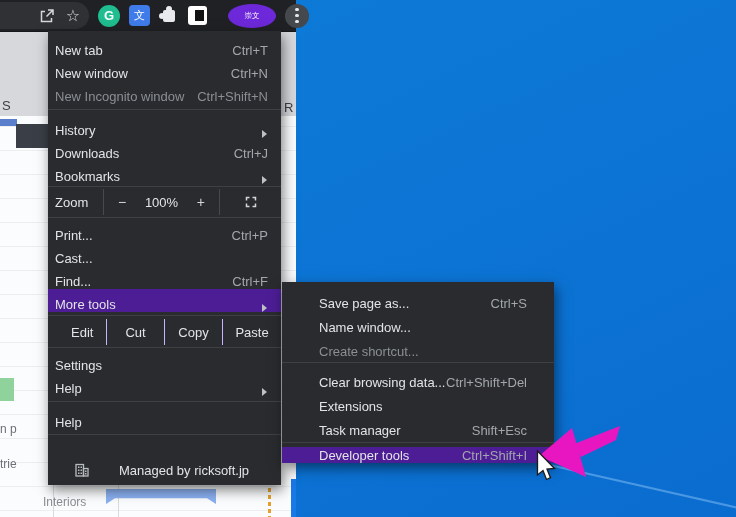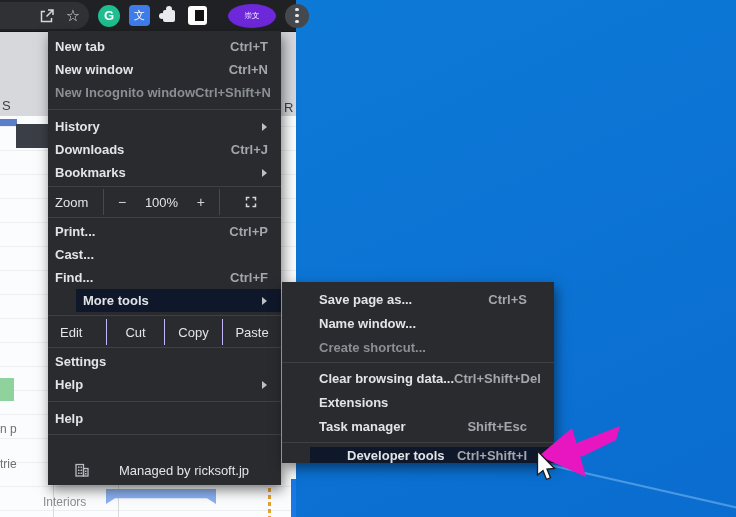--- a/index.html
+++ b/index.html
@@ -48,42 +48,42 @@
   .ganttbar{position:absolute;left:106px;top:489px;width:110px;height:15px;background:#8ab0f0;
             clip-path:polygon(0 0,100% 0,100% 100%,calc(100% - 9px) 62%,9px 62%,0 100%);}
   .orangedots{position:absolute;left:268px;top:467px;width:3px;height:50px;
               background:repeating-linear-gradient(to bottom,#e6a02e 0 4px,transparent 4px 7px);}
   .bluebar{position:absolute;left:291px;top:479px;width:5px;height:38px;background:#1a79e8;}
   
   .panel{position:absolute;background:#292b2e;color:#e2e4e7;font-size:13px;
          box-shadow:2px 5px 12px rgba(0,0,0,.5);z-index:5;}
   .main-menu{left:48px;top:31px;width:233px;padding:4px 0 2px;box-sizing:border-box;}
   .sub-menu{left:282px;top:282px;width:272px;padding:5px 0 0;box-sizing:border-box;z-index:6;}
-  .mi{height:23px;display:flex;align-items:center;padding:0 13px 0 7px;box-sizing:border-box;font-weight:bold;}
+  .mi{height:23px;display:flex;align-items:flex-end;padding:0 13px 0 7px;box-sizing:border-box;}
   .sub-menu .mi{height:24px;padding:0 27px 0 37px;}
   .mi .lbl{flex:1;white-space:nowrap;}
   .mi .sc{color:#a3a7ac;white-space:nowrap;}
   .mi.disabled .lbl,.mi.disabled .sc{color:#8b8f94;}
-  .mi.hl{background:#0f172a;margin-left:28px;}
+  .mi.hl{background:#4c1d95;}
   .sub-menu .mi.hl{height:16px;}
   .arrow{width:0;height:0;border:4px solid transparent;border-left:5px solid #bdc0c4;margin-right:-3px;}
   .sep{height:1px;background:rgba(255,255,255,.1);}
   .m5{margin:5px 0;} .m2{margin:2px 0;} .m3{margin:3px 0;} .m4{margin:4px 0;}
   
   .zoomrow{height:26px;display:flex;align-items:center;padding:0;}
   .zlabel{width:55px;padding-left:7px;box-sizing:border-box;}
   .zmid{width:117px;height:100%;display:flex;align-items:center;justify-content:space-between;
         padding:0 14px;box-sizing:border-box;border-left:1px solid #47494c;border-right:1px solid #47494c;}
   .zbtn{color:#d4d6d9;font-size:14px;cursor:default;}
   .zval{color:#e2e4e7;}
   .zfull{flex:1;display:flex;align-items:center;justify-content:center;height:100%;}
   
   .editrow{height:26px;display:flex;align-items:stretch;padding:0;}
   .ecell{display:flex;align-items:center;justify-content:center;border-left:1px solid #c4b5fd;width:57px;}
-  .ecell.first{border-left:none;width:58px;justify-content:flex-start;padding-left:12px;box-sizing:border-box;text-align:right;}
+  .ecell.first{border-left:none;width:58px;justify-content:flex-start;padding-left:23px;box-sizing:border-box;text-align:right;}
   .ecell.last{flex:1;}
   
   .managedrow{height:26px;display:flex;align-items:center;gap:29px;padding-left:26px;margin-top:22px;}
   
   .overlay{position:absolute;z-index:20;}
 </style>
 </head>
 <body>
 
 <div class="desktop">

